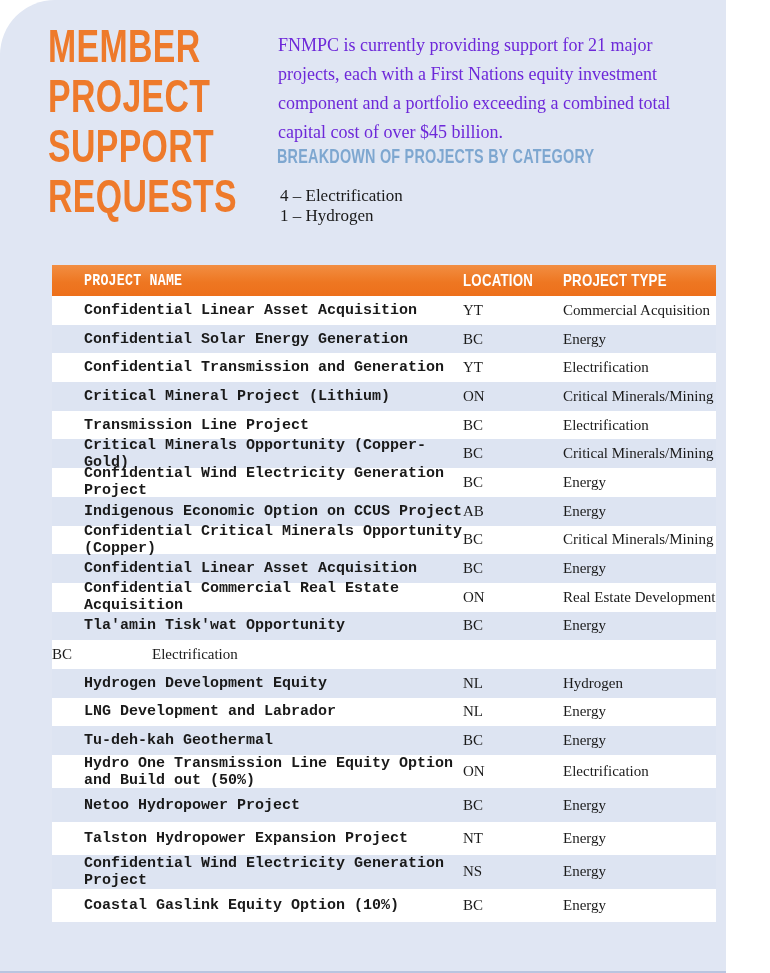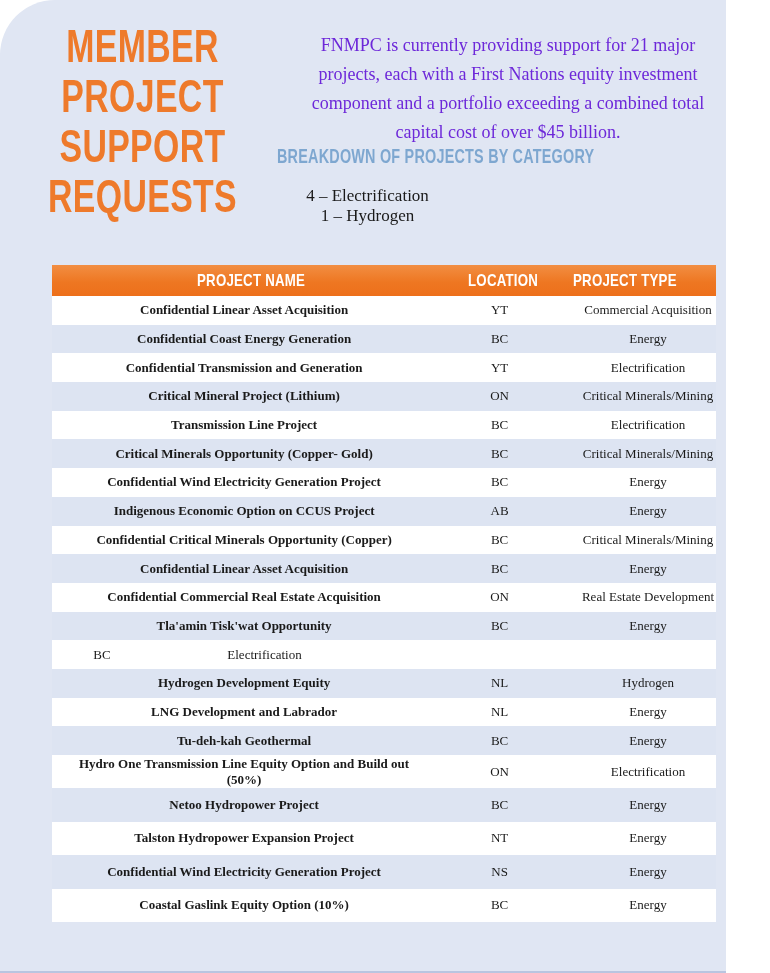--- a/index.html
+++ b/index.html
@@ -4,21 +4,20 @@
 <style>
   html,body{margin:0;padding:0;background:#ffffff;}
   .page{
     position:relative;
     width:726px;height:973px;
     background:#e0e6f3;
     border-top-left-radius:55px;
     overflow:hidden;
     font-family:"Liberation Serif", serif;
     color:#1a1a1a;
-    text-align:center;
   }
   
   .title{
     position:absolute;left:48px;top:21px;
     font-family:"Liberation Sans", sans-serif;
     font-weight:bold;
     font-size:47px;line-height:50px;
     color:#ee7a2b;
   }
   .title .tline{display:block;transform:scaleX(0.72);transform-origin:left center;white-space:nowrap;letter-spacing:0.5px;}
@@ -50,28 +49,27 @@
     position:absolute;left:52px;top:265px;width:664px;
   }
   .thead{
     display:flex;align-items:center;height:31px;
     background:linear-gradient(180deg,#f28e42 0%,#ee7722 55%,#ed6f1a 100%);
     color:#ffffff;
     font-family:"Liberation Sans", sans-serif;font-weight:bold;
     font-size:17px;
   }
   .cond-h{display:inline-block;transform:scaleX(0.78);transform-origin:left center;letter-spacing:0.3px;white-space:nowrap;}
-  .col-name{width:411px;padding-left:17px;box-sizing:border-box;}
+  .col-name{width:411px;padding-left:32px;box-sizing:border-box;font-family:Liberation Mono, monospace;}
   .col-loc{width:100px;}
   .col-type{width:153px;}
   .trow{
     display:flex;align-items:center;height:28.7px;
     background:transparent;
-    font-size:13px;
-    gap:36px;
+    font-size:15px;
   }
   .trow .col-name{font-weight:bold;}
   .trow.stripe{background:#dde4f2;}
   .trow:not(.stripe){background:#ffffff;}
   .trow.tall{height:33.4px;}
   .bottom-edge{
     position:absolute;left:0;bottom:0;width:770px;height:2px;
     background:#b9c5e0;
   }
 </style>
@@ -117,21 +115,21 @@
         <span class="cond-h">PROJECT TYPE</span>
       </div>
     </div>
     <div>
         <div class="trow">
     <div class="col-name">Confidential Linear Asset Acquisition</div>
     <div class="col-loc">YT</div>
     <div class="col-type">Commercial Acquisition</div>
   </div>
         <div class="trow stripe">
-    <div class="col-name">Confidential Coast Energy Generation</div>
+    <div class="col-name">Confidential Solar Energy Generation</div>
     <div class="col-loc">BC</div>
     <div class="col-type">Energy</div>
   </div>
         <div class="trow">
     <div class="col-name">Confidential Transmission and Generation</div>
     <div class="col-loc">YT</div>
     <div class="col-type">Electrification</div>
   </div>
         <div class="trow stripe">
     <div class="col-name">Critical Mineral Project (Lithium)</div>

